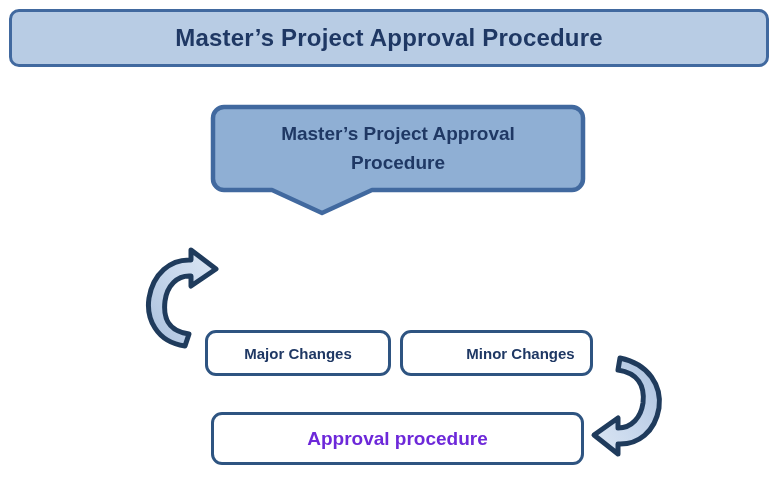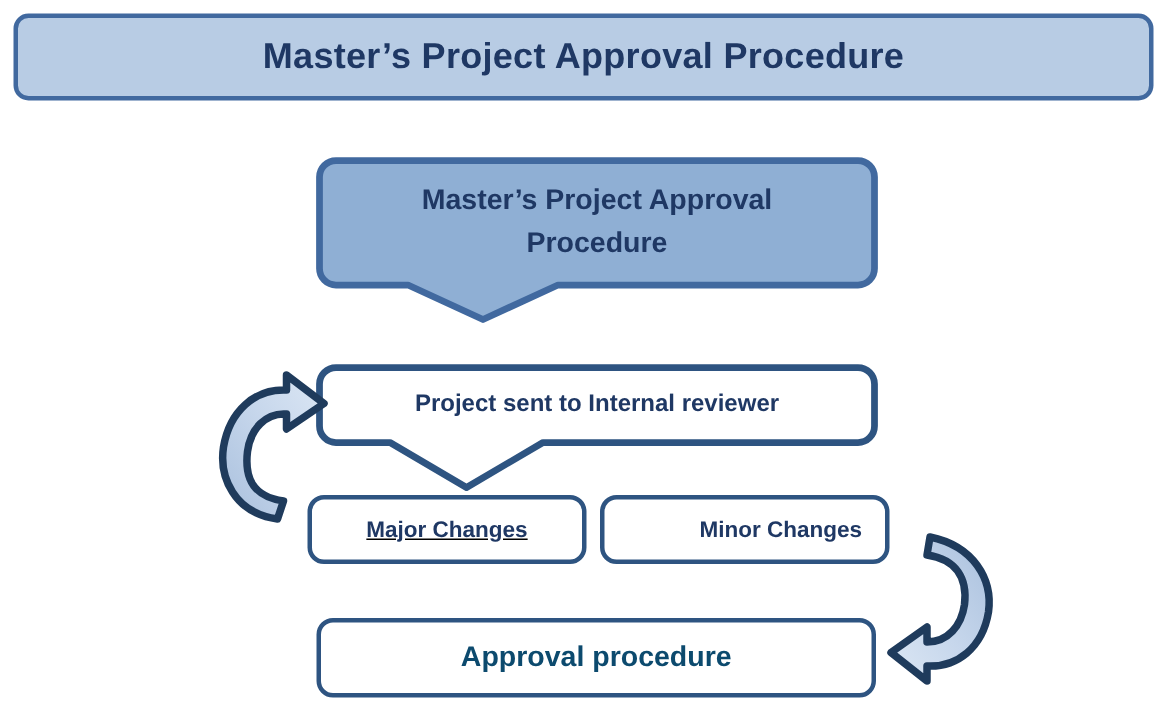--- a/index.html
+++ b/index.html
@@ -118,21 +118,20 @@
     display: flex;
     align-items: center;
     justify-content: center;
     text-align: center;
   }
   .box-major {
     left: 205px;
     top: 330px;
     width: 186px;
     height: 46px;
-    text-decoration: underline;
   }
   .box-minor {
     left: 400px;
     top: 330px;
     width: 193px;
     height: 46px;
     padding-left: 48px;
   }
   .box-approval {
     left: 211px;
@@ -141,21 +140,21 @@
     height: 53px;
   }
   .box-label-sm {
     font-size: 15px;
     font-weight: bold;
     color: #1f3864;
   }
   .box-label-lg {
     font-size: 19px;
     font-weight: bold;
-    color: #0c4a6e;
+    color: #6d28d9;
   }
 
   
   .arrow-left {
     position: absolute;
     left: 136px;
     top: 246px;
     width: 92px;
     height: 122px;
   }
@@ -187,37 +186,20 @@
                L 112,109
                L 62,86
                L 14,86
                A 11,11 0 0 1 3,75
                L 3,14
                A 11,11 0 0 1 14,3 Z" fill="#8fafd4" stroke="#41699f" stroke-width="4.5" stroke-linejoin="round"></path>
     </svg>
     <div class="callout-label">Master’s Project Approval Procedure</div>
   </div>
 
-  <div class="reviewer-wrap">
-    <svg class="reviewer-svg" viewBox="0 0 376 86">
-      <path d="M 14,3
-               L 362,3
-               A 11,11 0 0 1 373,14
-               L 373,42
-               A 11,11 0 0 1 362,53
-               L 152,53
-               L 101,83
-               L 50,53
-               L 14,53
-               A 11,11 0 0 1 3,42
-               L 3,14
-               A 11,11 0 0 1 14,3 Z" fill="#ffffff" stroke="#2e5481" stroke-width="4.5" stroke-linejoin="round"></path>
-    </svg>
-    <div class="reviewer-label">Project sent to Internal reviewer</div>
-  </div>
 
   <div class="plain-box box-major">
     <span class="box-label-sm">Major Changes</span>
   </div>
 
   <div class="plain-box box-minor">
     <span class="box-label-sm">Minor Changes</span>
   </div>
 
   <div class="plain-box box-approval">

